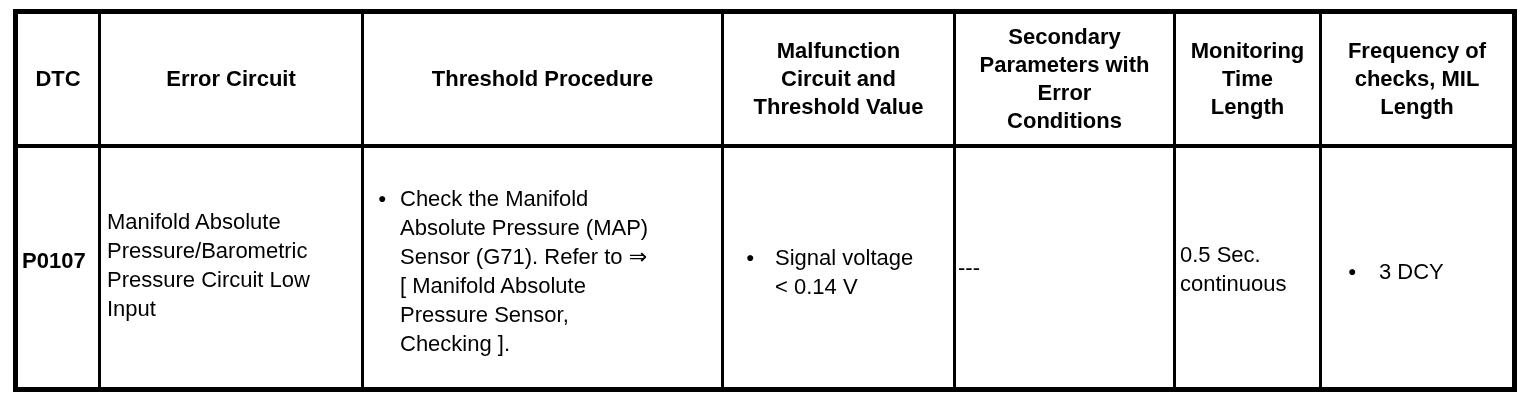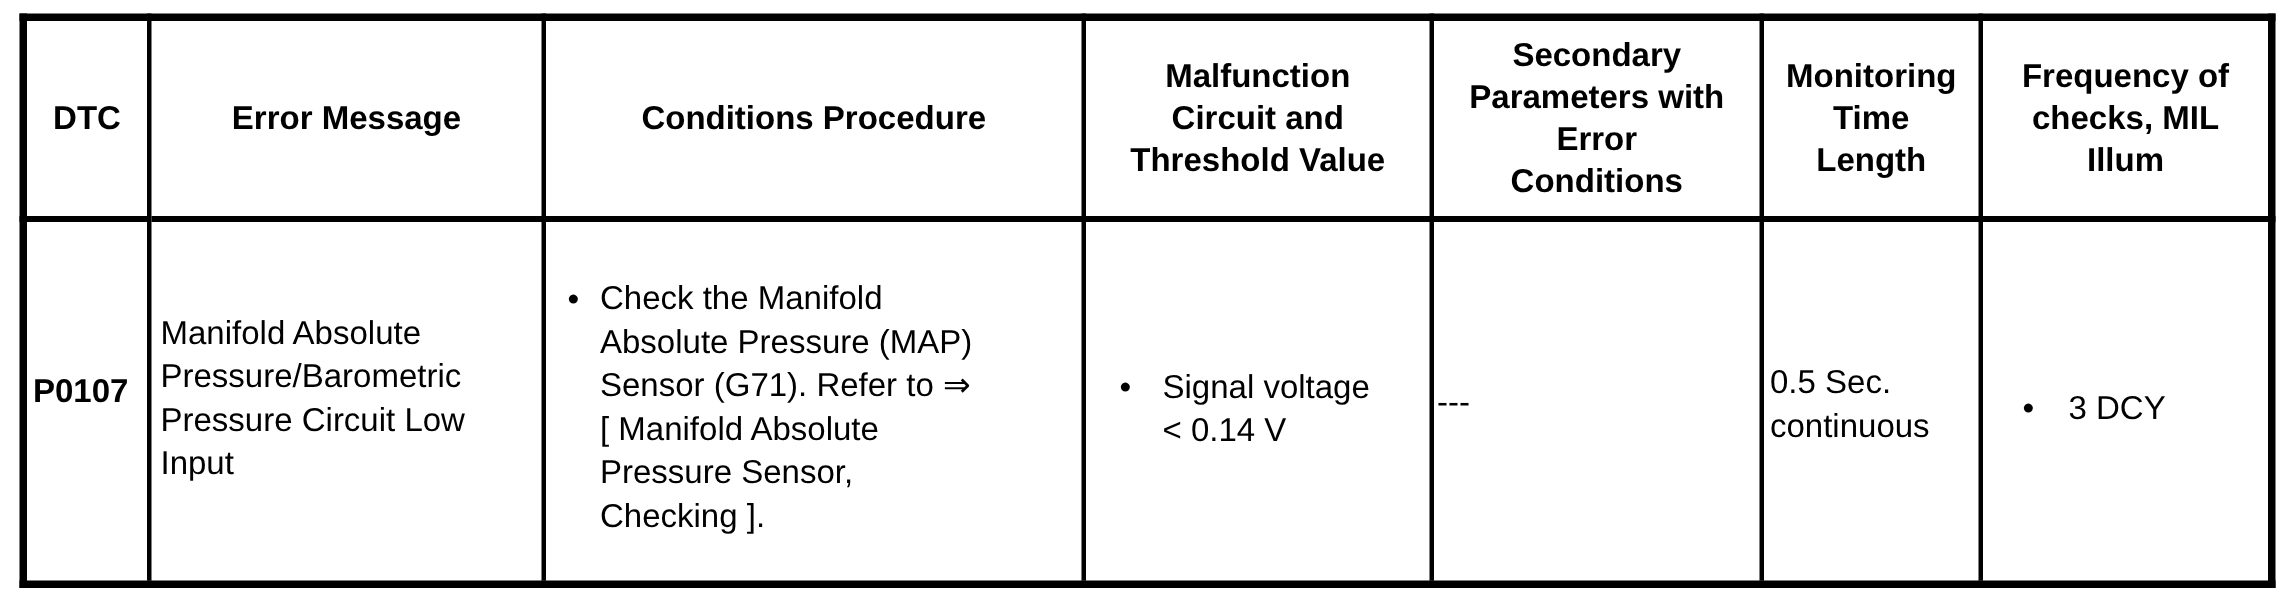--- a/index.html
+++ b/index.html
@@ -86,35 +86,35 @@
       <col style="width:263px">
       <col style="width:360px">
       <col style="width:232px">
       <col style="width:220px">
       <col style="width:146px">
       <col style="width:194px">
     </colgroup>
     <thead>
       <tr>
         <th>DTC</th>
-        <th>Error Message</th>
-        <th>Conditions Procedure</th>
+        <th>Error Circuit</th>
+        <th>Threshold Procedure</th>
         <th>Malfunction
 Circuit and
 Threshold Value</th>
         <th>Secondary
 Parameters with
 Error
 Conditions</th>
         <th>Monitoring
 Time
 Length</th>
         <th>Frequency of
 checks, MIL
-Illum</th>
+Length</th>
       </tr>
     </thead>
     <tbody>
       <tr>
         <td class="cell-dtc">P0107</td>
         <td class="cell-error">Manifold Absolute
 Pressure/Barometric
 Pressure Circuit Low
 Input</td>
         <td class="cell-diag">

